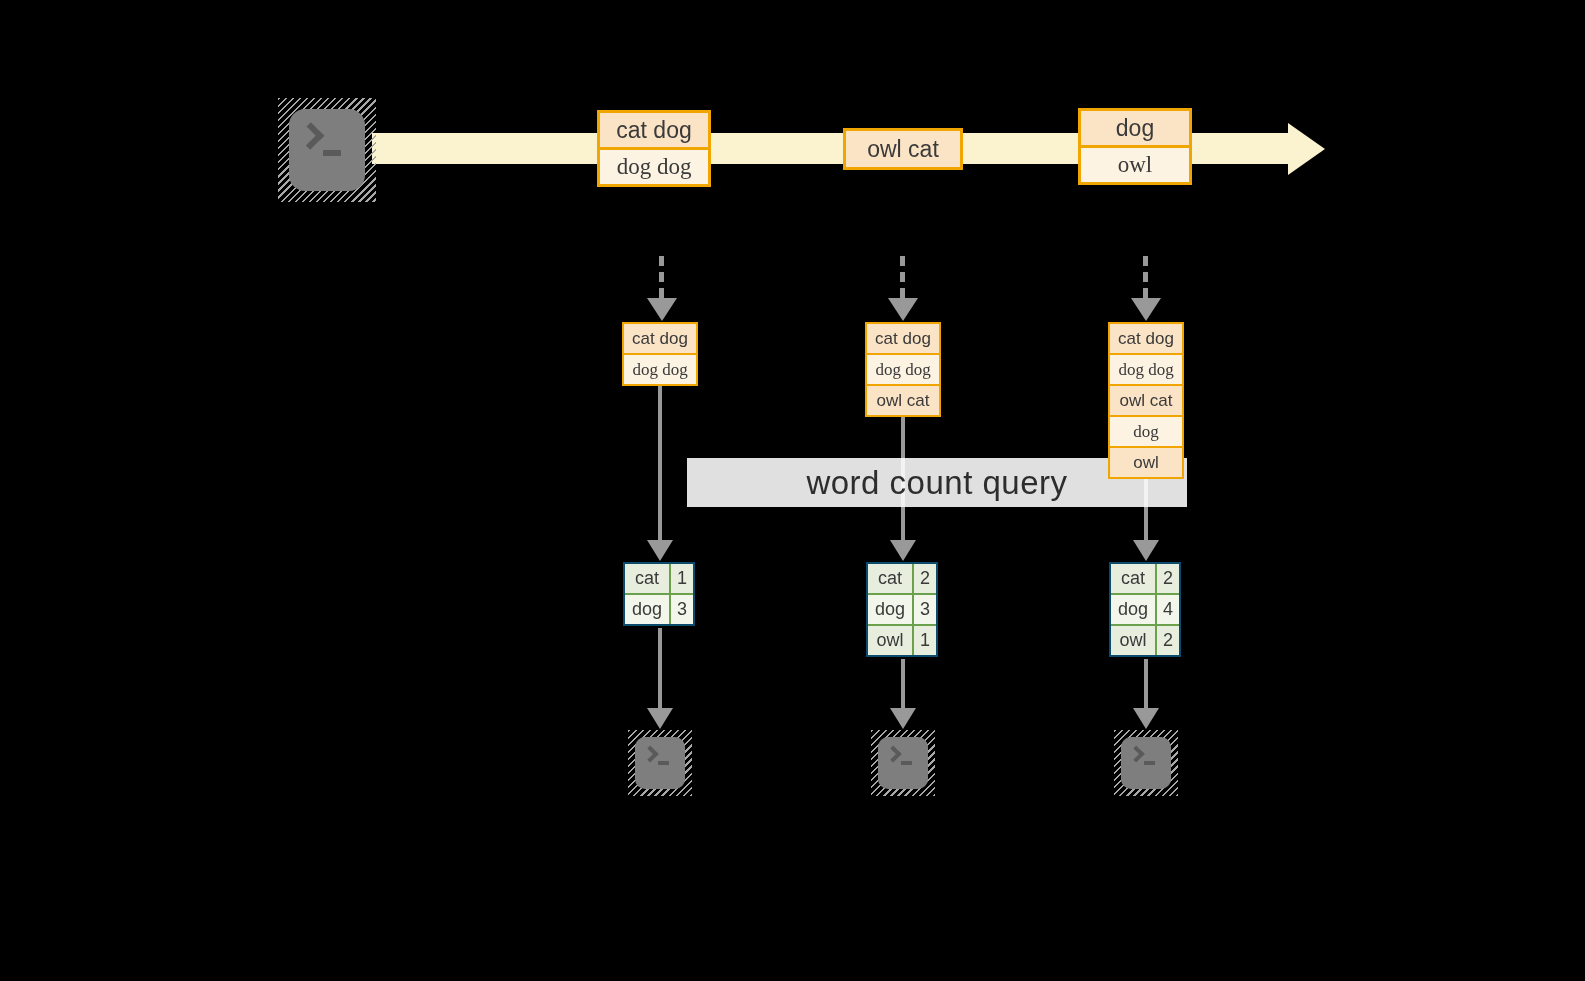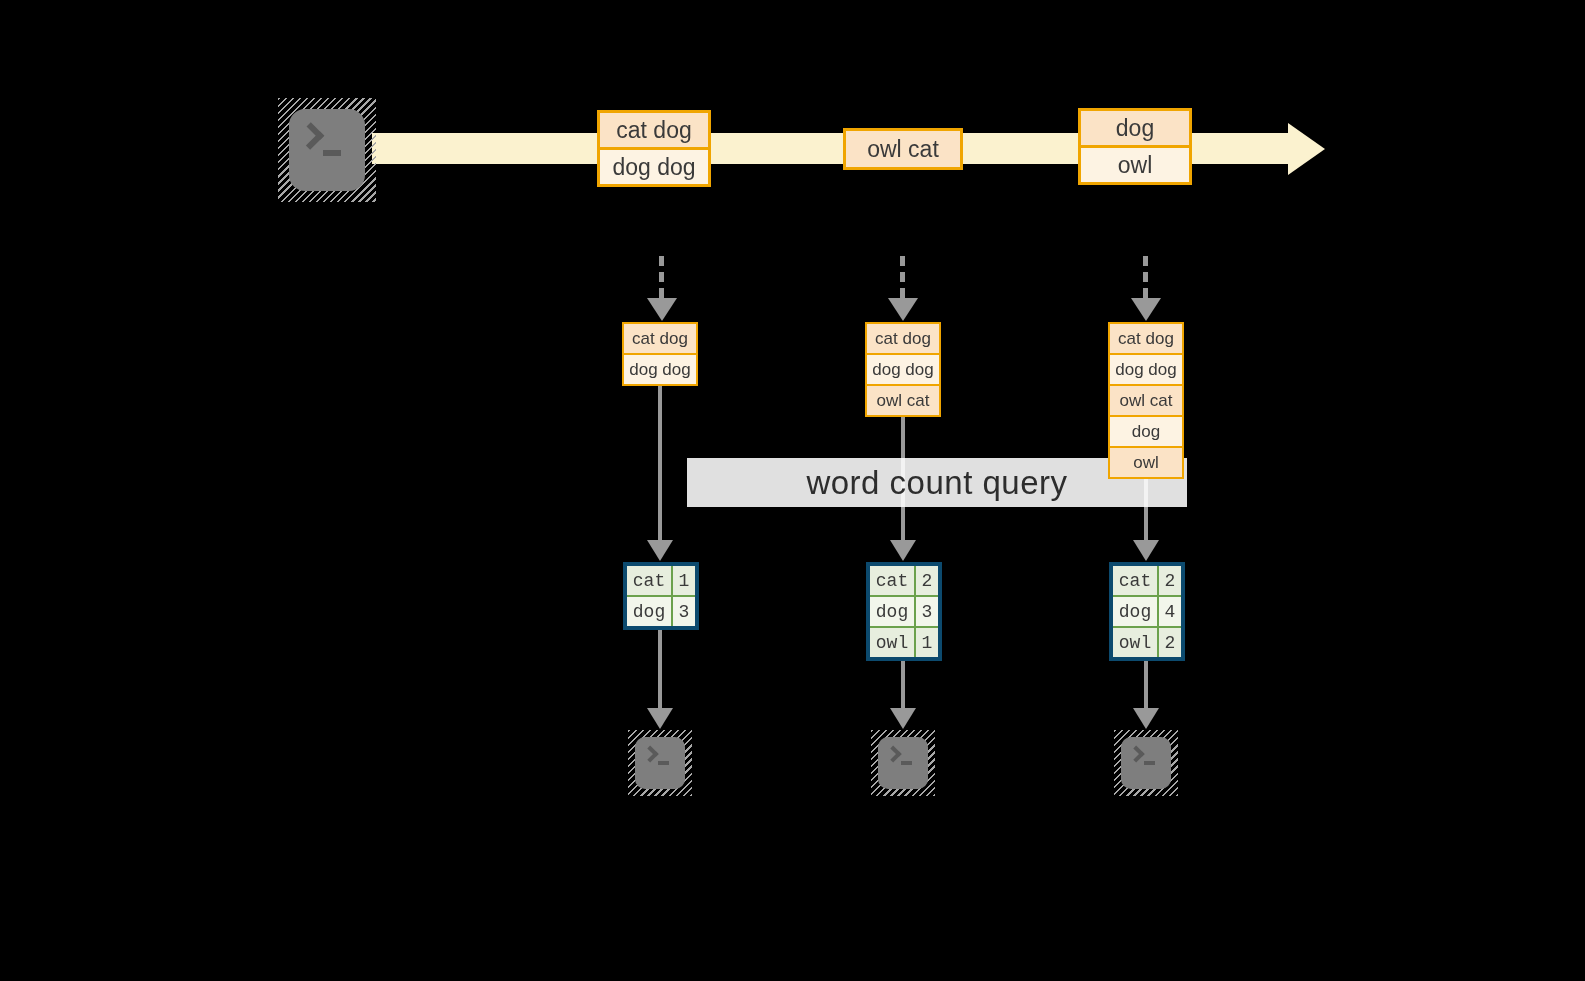--- a/index.html
+++ b/index.html
@@ -14,21 +14,21 @@
   .stream-head { left:1288px; top:123px; width:0; height:0; z-index:1;
     border-top:26px solid transparent; border-bottom:26px solid transparent; border-left:37px solid #fbf2cf; }
 
   
   .obox { border:3px solid #f0a500; background:#f0a500; display:flex; flex-direction:column; gap:3px; z-index:3; }
   .obox .cell { display:flex; align-items:center; justify-content:center; color:#3a3a3a; }
   .batch .cell { height:34px; font-size:23px; }
   .sbox { border-width:2px; gap:2px; }
   .sbox .cell { height:29px; font-size:17px; }
   .cell.d { background:#fbe3c6; }
-  .cell.l { background:#fdf3e3; }
+  .cell.l { background:#fdf3e3;font-family:Liberation Serif, serif; }
 
   #batch1 { left:597px; top:110px; width:108px; }
   #batch2 { left:843px; top:128px; width:114px; }
   #batch2 .cell { height:36px; }
   #batch3 { left:1078px; top:108px; width:108px; }
 
   #state1 { left:622px; top:322px; width:72px; }
   #state2 { left:865px; top:322px; width:72px; }
   #state3 { left:1108px; top:322px; width:72px; }
 
@@ -37,21 +37,21 @@
   .solid-line { width:4px; background:#999; z-index:2; }
   .tri-down { width:0; height:0; border-left:15px solid transparent; border-right:15px solid transparent; border-top:23px solid #999; z-index:2; }
   .tri-down.sm { border-left-width:13px; border-right-width:13px; border-top-width:21px; }
 
   
   .query-band { left:687px; top:458px; width:500px; height:49px; background:rgba(255,255,255,0.88);
     display:flex; align-items:center; justify-content:center; z-index:2; }
   .query-band span { font-size:33px; color:#2d2d2d; letter-spacing:0.5px; }
 
   
-  .gtable { border:4px solid #0c4a6e; background:#6ba14c; display:flex; flex-direction:column; gap:2px; z-index:3;font-family:Liberation Mono, monospace; }
+  .gtable { border:2px solid #0c4a6e; background:#6ba14c; display:flex; flex-direction:column; gap:2px; z-index:3; }
   .grow { display:flex; gap:2px; }
   .gcell { height:29px; display:flex; align-items:center; justify-content:center; font-size:18px; color:#3a3a3a; }
   .gword { width:44px; }
   .gcount { width:22px; }
   .grow.gd .gcell { background:#e7eede; }
   .grow.gl .gcell { background:#f2f6eb; }
   #table1 { left:623px; top:562px; }
   #table2 { left:866px; top:562px; }
   #table3 { left:1109px; top:562px; }
 

